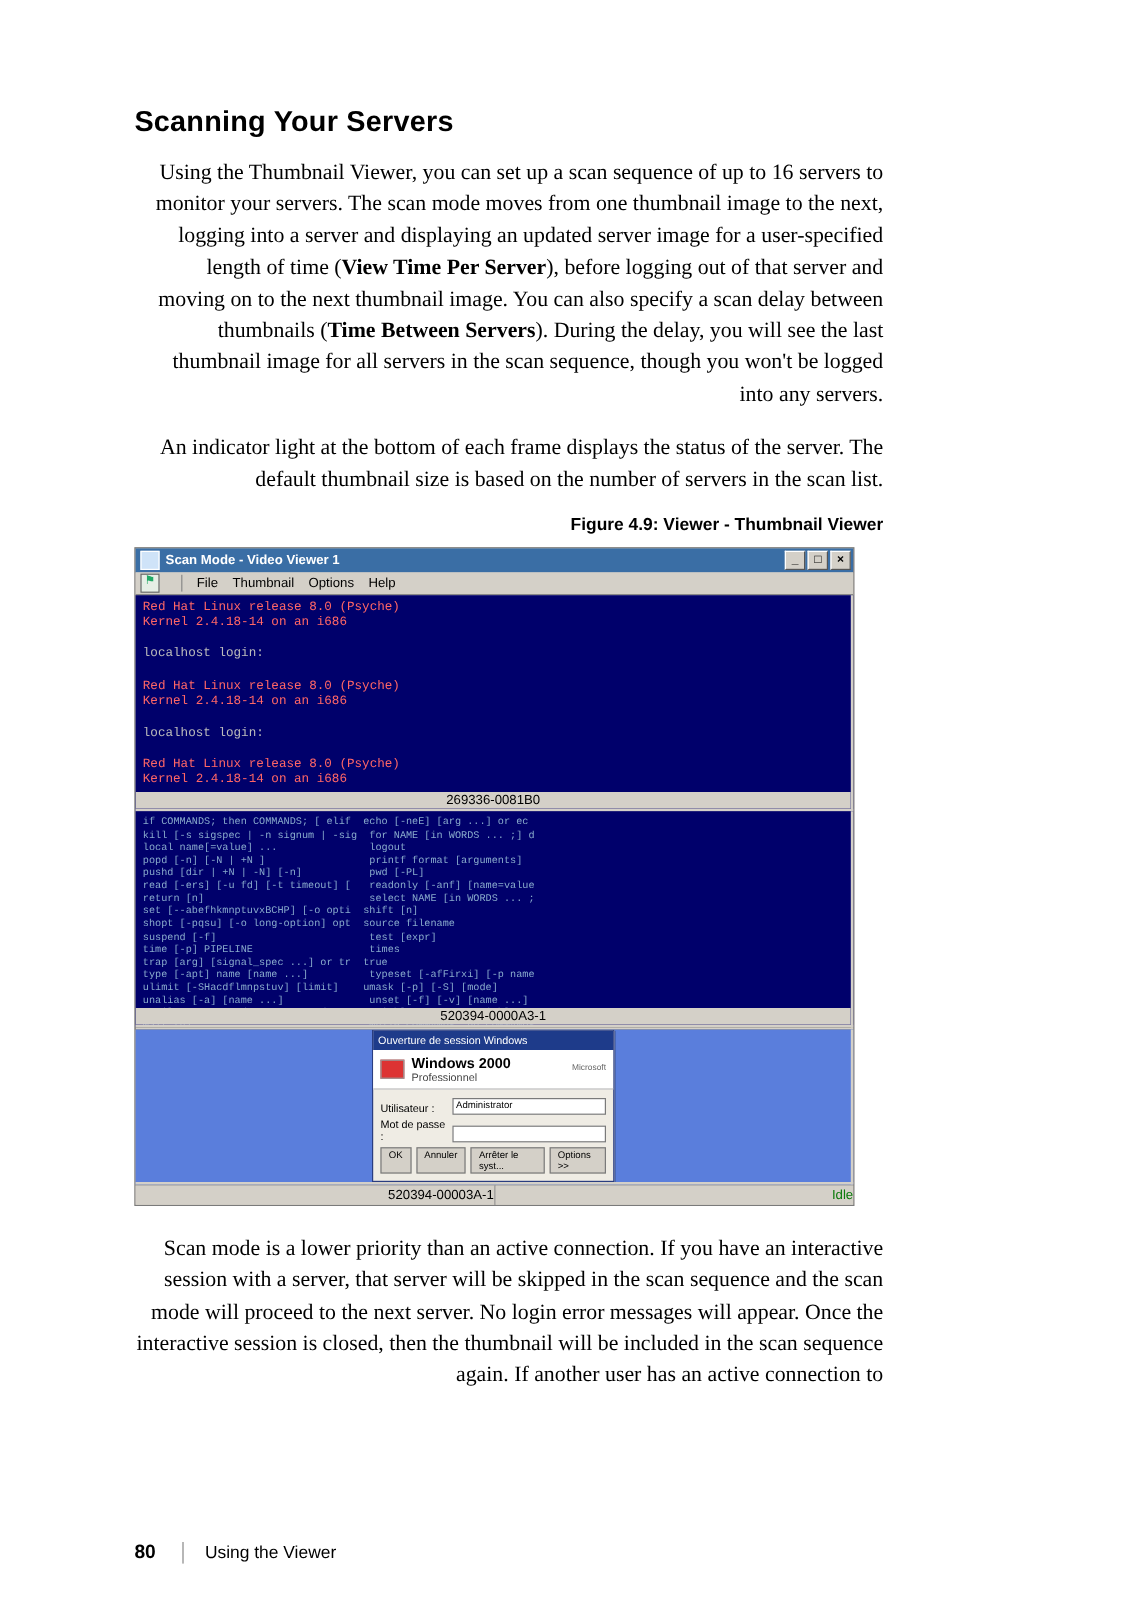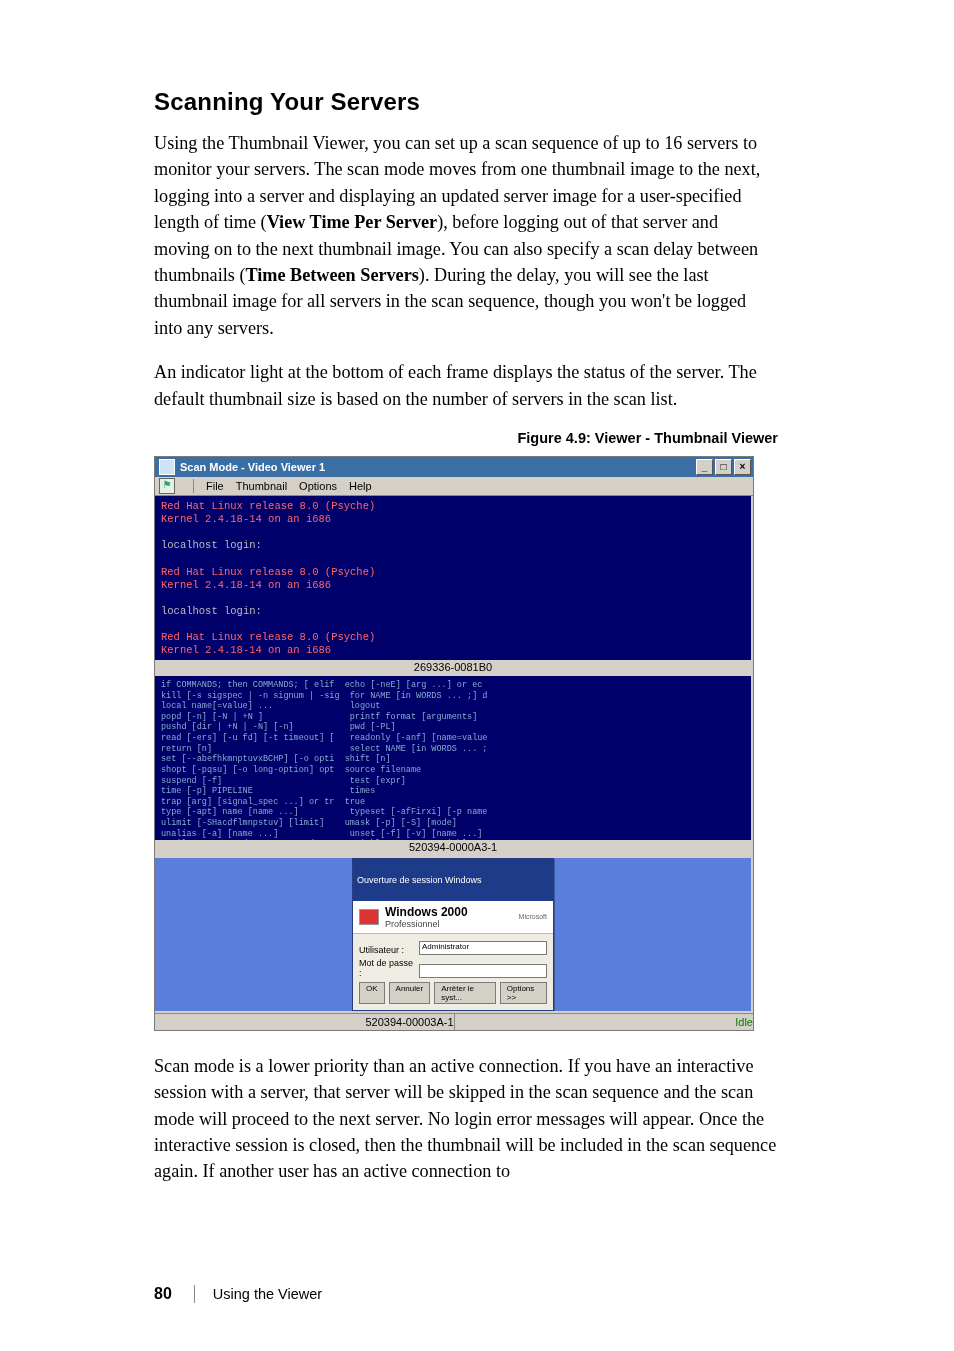--- a/index.html
+++ b/index.html
@@ -8,34 +8,33 @@
     background: #ffffff;
     font-family: Georgia, "Times New Roman", serif;
     color: #000;
   }
   .page {
     width: 832px;
     height: 1351px;
     box-sizing: border-box;
     padding: 88px 96px 40px 112px;
     position: relative;
-    margin-left: 42px;
   }
   .heading2 {
     font-family: Arial, Helvetica, sans-serif;
     font-weight: 700;
     font-size: 24px;
     margin: 0 0 14px 0;
     letter-spacing: 0.2px;
   }
   .body-para {
     font-size: 18.2px;
     line-height: 1.45;
     margin: 0 0 18px 0;
-    text-align: left;
+    text-align: right;
   }
   .body-para b.option {
     font-weight: 700;
     font-family: Georgia, "Times New Roman", serif;
   }
   .figure-caption {
     font-family: Arial, Helvetica, sans-serif;
     font-weight: 700;
     font-size: 14.5px;
     margin: 6px 0 10px 0;
@@ -129,21 +128,21 @@
     color:#ffcc33; font-weight:700; font-size:13px;
     position:absolute; left:50%; bottom:28px; transform:translateX(-50%);
   }
   .frame.win2k { background:#5a7edc; display:flex; align-items:center; justify-content:center; }
   .loginbox {
     width: 200px; background:#efece4; border:1px solid #2a3d80;
     font-size: 9px; color:#000;
     box-shadow: 1px 1px 0 rgba(0,0,0,.3);
   }
   .loginbox .lbhead {
-    background:#1e3b8a; color:#fff; font-size:9px; padding:16px 4px;
+    background:#1e3b8a; color:#fff; font-size:9px; padding:3px 4px;
   }
   .loginbox .banner {
     background:#fff; padding:4px 6px; display:flex; align-items:center; gap:6px;
     border-bottom:1px solid #bbb;
   }
   .loginbox .banner .flag { width:18px;height:14px;background:#d33; border:1px solid #999; }
   .loginbox .banner .brand { font-family: "Trebuchet MS", Arial; font-size:12px; font-weight:700; color:#000; }
   .loginbox .banner .brand small { font-weight:400; font-size:9px; display:block; color:#444; }
   .loginbox .banner .ms { font-size:7px; color:#666; margin-left:auto;}
   .loginbox .body { padding:4px 6px 6px 6px; }

